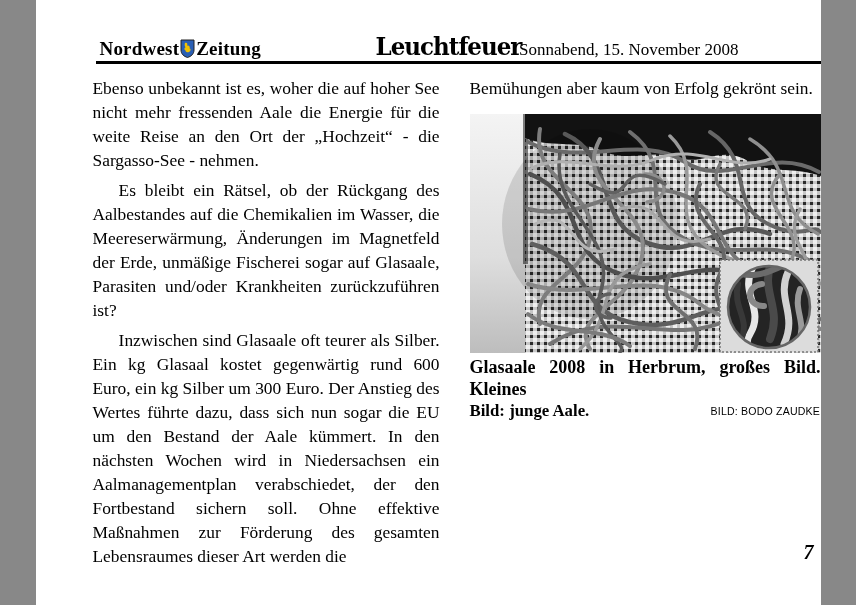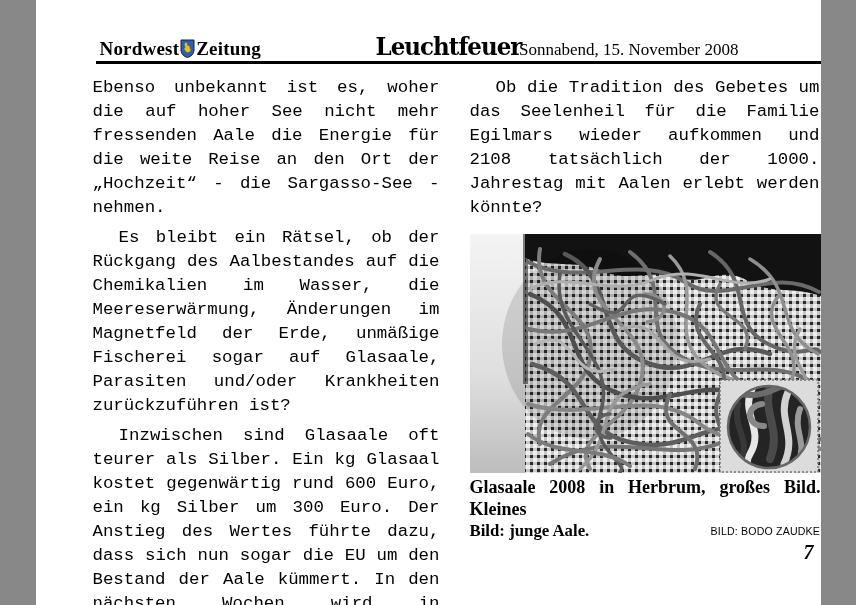--- a/index.html
+++ b/index.html
@@ -21,21 +21,21 @@
   .issue-date{
     position:absolute; right:82px; top:40px; font-size:17px; white-space:nowrap;
   }
   .header-rule{
     position:absolute; left:60px; top:61px; width:733px; height:3px; background:#000;
   }
   
   .col{ position:absolute; top:76px; text-align:justify; font-size:17.4px; line-height:24px; }
   .col-left{ left:57px;  width:347px; }
   .col-right{ left:434px; width:350px; }
-  .col p{ margin:0 0 6px 0;font-family:Liberation Mono, monospace; }
+  .col p{ margin:0 0 6px 0; }
   .col p.indent{ text-indent:1.5em; }
   
   .figure{ margin-top:14px; width:351px; }
   .photo{ display:block; width:351px; height:239px; }
   .caption-line1{
     font-weight:bold; font-size:18px; line-height:22px; margin-top:3px;
     text-align:justify; text-align-last:justify;
   }
   .caption-line2{
     display:flex; justify-content:space-between; align-items:flex-end; line-height:22px;
@@ -69,21 +69,21 @@
   <div class="issue-date">Sonnabend, 15. November 2008</div>
   <div class="header-rule"></div>
 
   <div class="col col-left">
     <p>Ebenso unbekannt ist es, woher die auf hoher See nicht mehr fressenden Aale die Energie für die weite Reise an den Ort der „Hochzeit“ - die Sargasso-See - nehmen.</p>
     <p class="indent">Es bleibt ein Rätsel, ob der Rückgang des Aalbestandes auf die Chemikalien im Wasser, die Meereserwärmung, Änderungen im Magnetfeld der Erde, unmäßige Fischerei sogar auf Glasaale, Parasiten und/oder Krankheiten zurückzuführen ist?</p>
     <p class="indent">Inzwischen sind Glasaale oft teurer als Silber. Ein kg Glasaal kostet gegenwärtig rund 600 Euro, ein kg Silber um 300 Euro. Der Anstieg des Wertes führte dazu, dass sich nun sogar die EU um den Bestand der Aale kümmert. In den nächsten Wochen wird in Niedersachsen ein Aalmanagementplan verabschiedet, der den Fortbestand sichern soll. Ohne effektive Maßnahmen zur Förderung des gesamten Lebensraumes dieser Art werden die</p>
   </div>
 
   <div class="col col-right">
-    <p class="indent">Ob die Tradition des Gebetes um das Seelenheil für die Familie Egilmars wieder aufkommen und 2108 tatsächlich der 1000. Jahrestag mit Aalen erlebt werden könnte?</p>
+    <p>Bemühungen aber kaum von Erfolg gekrönt sein.</p>
 
     <div class="figure">
       <svg class="photo" viewBox="0 0 351 239" preserveAspectRatio="none">
         <defs>
           <pattern id="mesh" width="7" height="7" patternUnits="userSpaceOnUse">
             <rect width="7" height="7" fill="#c6c6c6"></rect>
             <rect x="0" y="0" width="4" height="4" fill="#efefef"></rect>
             <rect x="4" y="4" width="3" height="3" fill="#2b2b2b"></rect>
           </pattern>
           <linearGradient id="leftband" x1="0" y1="0" x2="0" y2="1">

